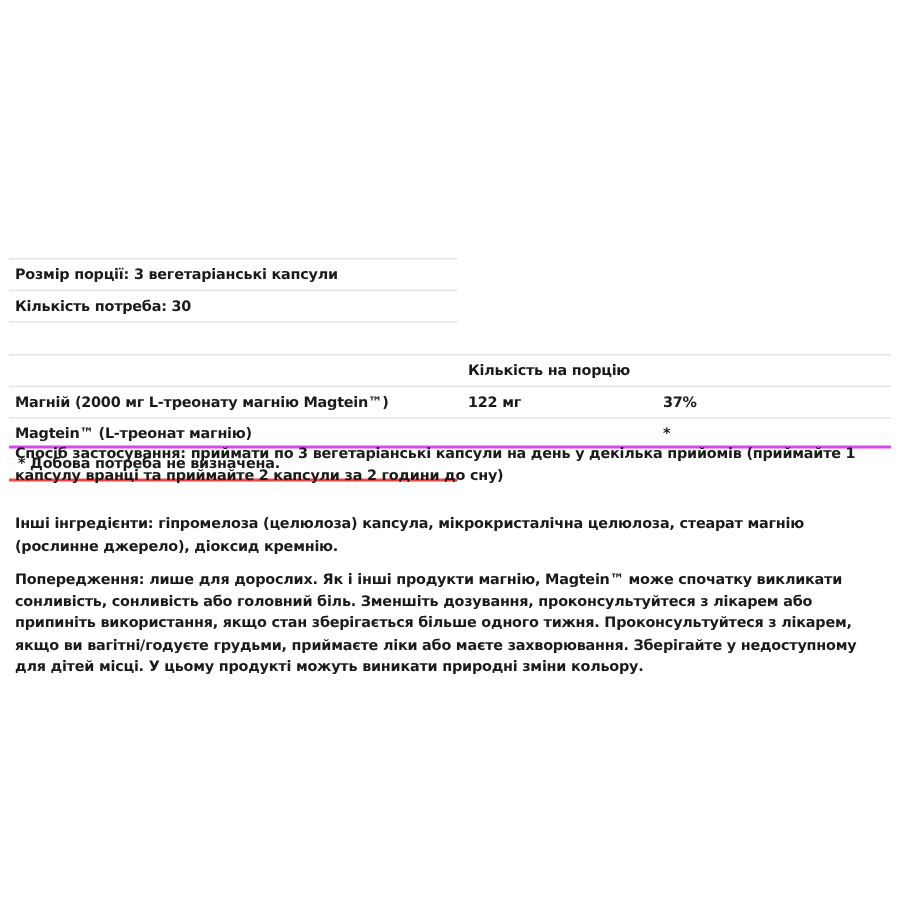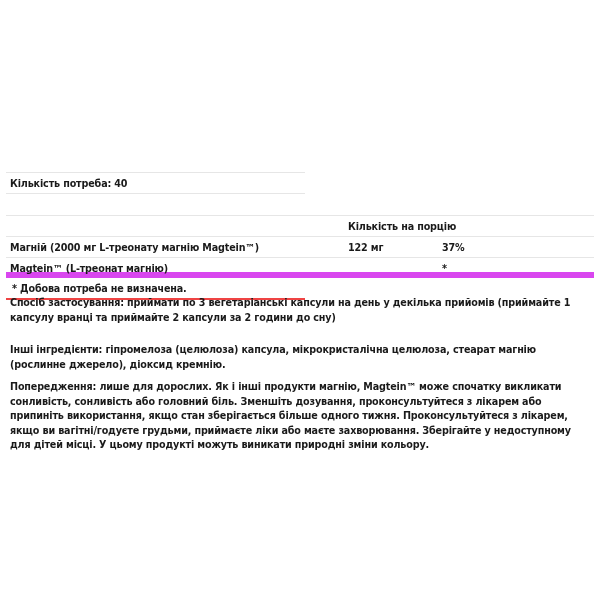--- a/index.html
+++ b/index.html
@@ -14,40 +14,43 @@
   .wrap { position: absolute; left: 6px; top: 172px; width: 588px; }
   .row {
     position: relative;
     height: 21px;
     border-top: 1px solid #e6e6e6;
     box-sizing: border-box;
   }
   .row.short { width: 299px; }
   .row.blank { border-top: 1px solid #e6e6e6; height: 22px; width: 299px; }
   .row.full { width: 588px; }
-  .row.last-border { border-bottom: 6px solid #d946ef; text-decoration: underline; }
+  .row.last-border { border-bottom: 2px solid #d946ef; text-decoration: underline; }
   .cell {
     position: absolute; top: 0; height: 21px; line-height: 21px;
     white-space: nowrap;
   }
   .c1 { left: 4px; }
-  .c2 { left: 306px; margin-left: 36px; }
+  .c2 { left: 306px; }
   .c3 { left: 436px; }
   .para {
     position: absolute; left: 10px; width: 582px;
     line-height: 14.5px;
     margin: 0;
   }
 </style>
 </head>
 <body>
 
 <div class="wrap">
   <div class="row short">
-    <span class="cell c1"><span>Кількість потреба:</span> <span>40</span></span>
+    <span class="cell c1"><span>Розмір порції:</span> <span>3 вегетаріанські капсули</span></span>
+  </div>
+  <div class="row short">
+    <span class="cell c1"><span>Кількість потреба:</span> <span>30</span></span>
   </div>
   <div class="row blank"></div>
   <div class="row full">
     <span class="cell c1"></span>
     <span class="cell c2">Кількість на порцію</span>
   </div>
   <div class="row full">
     <span class="cell c1">Магній (2000 мг L-треонату магнію Magtein™)</span>
     <span class="cell c2">122 мг</span>
     <span class="cell c3">37%</span>

